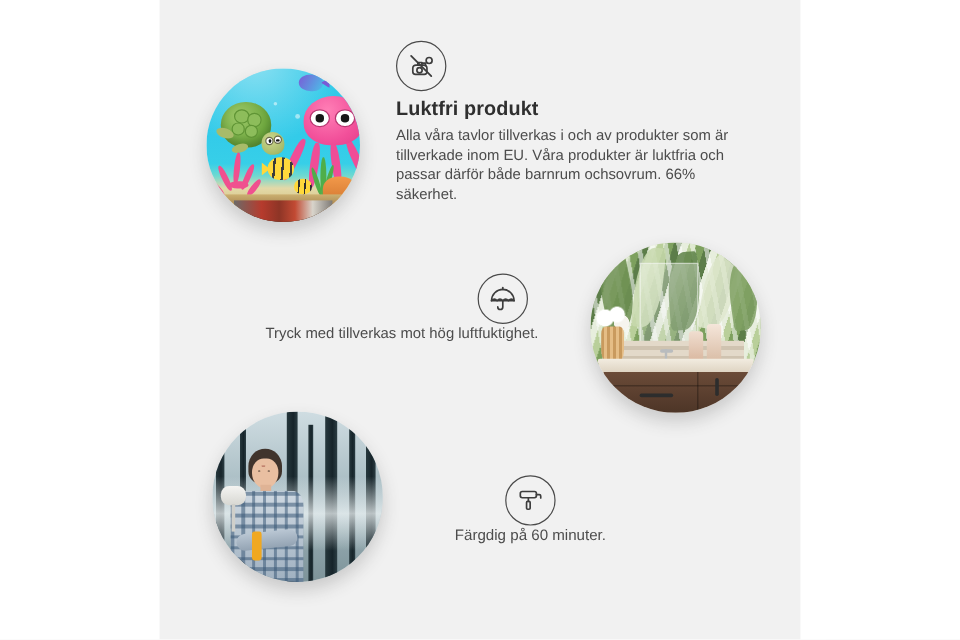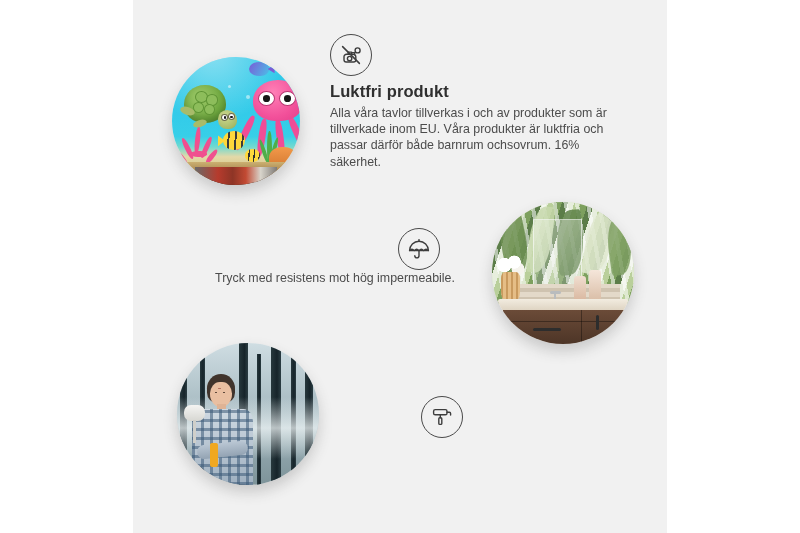--- a/index.html
+++ b/index.html
@@ -230,21 +230,21 @@
           <path d="M8.6 12.2 h6.6 a2.6 2.6 0 0 1 2.6 2.6 v3.0 a2.2 2.2 0 0 1 -2.2 2.2 h-7.4 a2.2 2.2 0 0 1 -2.2 -2.2 v-3.0 a2.6 2.6 0 0 1 2.6 -2.6 z"></path>
           <path d="M10.2 12.2 v-2.1 h3.4 v2.1"></path>
           <path d="M13.6 10.6 h3.0 v2.2"></path>
           <circle cx="19.6" cy="8.4" r="2.5"></circle>
           <circle cx="11.6" cy="16.6" r="2.2"></circle>
         </g>
         <line x1="4.6" y1="4.6" x2="21.4" y2="21.4" stroke="#3d3d3d" stroke-width="1.5" stroke-linecap="round"></line>
       </svg>
     </div>
     <div class="f-title">Luktfri produkt</div>
-    <div class="f-body">Alla våra tavlor tillverkas i och av produkter som är tillverkade inom EU. Våra produkter är luktfria och passar därför både barnrum ochsovrum. 16% säkerhet.</div>
+    <div class="f-body">Alla våra tavlor tillverkas i och av produkter som är tillverkade inom EU. Våra produkter är luktfria och passar därför både barnrum ochsovrum. 66% säkerhet.</div>
   </div>
 
   <div class="circle" style="left:492px;top:202px;width:142px;height:142px;">
     <div class="inner bath">
       <div class="wall">
         <div class="leaf" style="left:6%;top:10%;width:18%;height:62%;background:#6d8f52;transform:rotate(-12deg);"></div>
         <div class="leaf" style="left:26%;top:4%;width:16%;height:66%;background:#c7d8ad;transform:rotate(6deg);"></div>
         <div class="leaf" style="left:46%;top:8%;width:18%;height:64%;background:#5d8146;transform:rotate(-4deg);"></div>
         <div class="leaf" style="left:66%;top:6%;width:18%;height:66%;background:#dfe8cf;transform:rotate(10deg);"></div>
         <div class="leaf" style="left:82%;top:14%;width:16%;height:58%;background:#7fa063;transform:rotate(-8deg);"></div>
@@ -273,21 +273,21 @@
     <div class="f-icon">
       <svg width="26" height="26" viewBox="0 0 26 26" aria-hidden="true">
         <g fill="none" stroke="#3d3d3d" stroke-width="1.4" stroke-linecap="round" stroke-linejoin="round">
           <path d="M3.6 14.6 a9.4 9.4 0 0 1 18.8 0 z"></path>
           <path d="M3.6 14.6 q2.35 -2.6 4.7 0 q2.35 -2.6 4.7 0 q2.35 -2.6 4.7 0 q2.35 -2.6 4.7 0"></path>
           <path d="M13 14.6 v5.2 a2.1 2.1 0 0 1 -4.2 0"></path>
           <path d="M13 5.2 v-1.6"></path>
         </g>
       </svg>
     </div>
-    <div class="f-body">Tryck med resistens mot hög impermeabile.</div>
+    <div class="f-body">Tryck med tillverkas mot hög luftfuktighet.</div>
   </div>
 
   <div class="circle" style="left:177px;top:343px;width:142px;height:142px;">
     <div class="inner forest">
       <div class="tree" style="left:2%;width:5%;height:100%;"></div>
       <div class="tree" style="left:16%;width:4%;height:96%;"></div>
       <div class="tree" style="left:44%;width:6%;height:100%;"></div>
       <div class="tree" style="left:56%;width:3%;height:92%;"></div>
       <div class="tree" style="left:66%;width:7%;height:100%;"></div>
       <div class="tree" style="left:80%;width:4%;height:94%;"></div>
@@ -316,14 +316,15 @@
     <div class="f-icon">
       <svg width="26" height="26" viewBox="0 0 26 26" aria-hidden="true">
         <g fill="none" stroke="#3d3d3d" stroke-width="1.4" stroke-linecap="round" stroke-linejoin="round">
           <rect x="4.6" y="5.6" width="13.4" height="5.2" rx="1.6"></rect>
           <path d="M18 8.2 h2.4 a1.2 1.2 0 0 1 1.2 1.2 v1.6"></path>
           <path d="M11.3 10.8 v3.0"></path>
           <rect x="9.8" y="13.8" width="3.0" height="6.6" rx="1"></rect>
         </g>
       </svg>
     </div>
+    <div class="f-body">Färgdig på 60 minuter.</div>
   </div>
 </div>
 
 </body></html>

